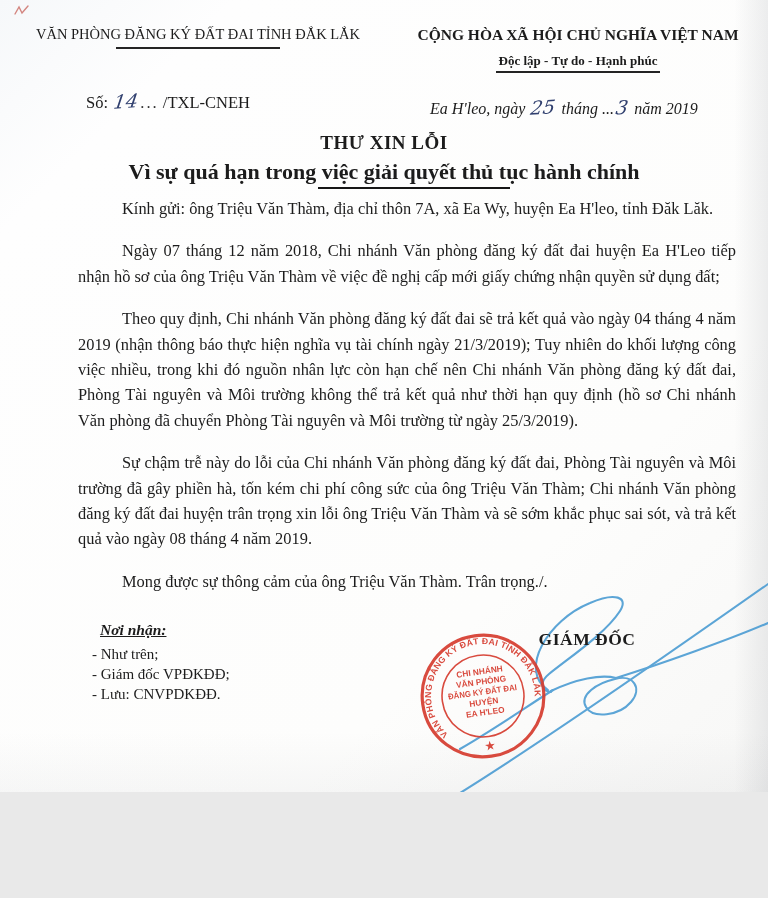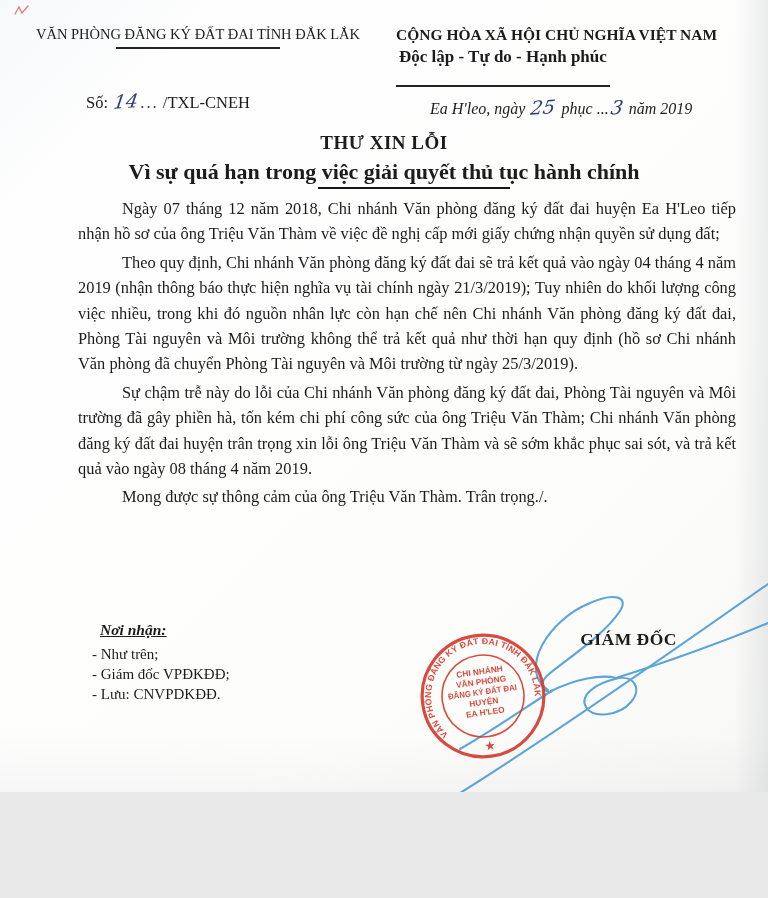--- a/index.html
+++ b/index.html
@@ -10,52 +10,52 @@
     font-family:"Liberation Serif", serif; color:#1c1c1c;
   }
   .scan-shade-right { position:absolute; right:0; top:0; width:34px; height:100%;
     background:linear-gradient(to right, rgba(110,115,125,0), rgba(110,115,125,0.12)); }
   .scan-shade-bottom { position:absolute; left:0; bottom:0; width:100%; height:60px;
     background:linear-gradient(to bottom, rgba(110,115,125,0), rgba(110,115,125,0.05)); }
 
   .red-tick { position:absolute; left:14px; top:2px; opacity:.65; }
 
   .header-left  { position:absolute; left:8px;  top:26px; width:380px; text-align:center; }
-  .header-right { position:absolute; left:396px; top:26px; width:364px; }
+  .header-right { position:absolute; left:396px; top:26px; width:364px; text-align:center; }
   .hl1 { font-size:14.5px; }
   .hl2 { font-size:15px; font-weight:bold; margin-top:3px; }
   .hl-underline { width:164px; height:2px; background:#242424; margin:4px auto 0; }
   .hr1 { font-size:15.5px; font-weight:bold; }
-  .hr2 { display:inline-block; font-size:17px; font-weight:bold; margin-top:3px;
-         padding:0 3px 18px; border-bottom:2px solid #242424; }
+  .hr2 { display:inline-block; font-size:13px; font-weight:bold; margin-top:9px;
+         padding:0 3px 2px; border-bottom:2px solid #242424; }
 
   .doc-number { position:absolute; left:86px; top:90px; font-size:16.5px; }
   .date-line  { position:absolute; left:430px; top:96px; font-size:16px; font-style:italic; }
   .hw { display:inline-block; font-style:italic; color:#31406f;
         font-size:19px; transform:skewX(-12deg) rotate(-4deg); padding:0 2px;
         font-family:"DejaVu Serif", serif; }
   .dots { letter-spacing:2px; color:#333; }
 
   .doc-title    { position:absolute; left:0; top:132px; width:100%; text-align:center;
                   font-size:19px; font-weight:bold; letter-spacing:.5px; }
   .doc-subtitle { position:absolute; left:0; top:159px; width:100%; text-align:center;
                   font-size:22px; font-weight:bold; }
   .subtitle-underline { position:absolute; left:318px; top:187px; width:192px; height:2px; background:#161616; }
 
   .doc-body { position:absolute; left:78px; top:196px; width:658px; height:420px;
               font-size:16.4px; line-height:25.4px; text-align:justify; }
   .doc-body p { text-indent:44px; margin:0; }
-  .doc-body p + p { margin-top:3px; }
+  .doc-body p + p { margin-top:17px; }
   .doc-body p.single { text-align:left; }
 
   .recipients { position:absolute; left:92px; top:620px; font-size:15px; line-height:20px; }
   .recipients-label { font-size:15.5px; font-weight:bold; font-style:italic; margin-left:8px;text-decoration:underline; }
   .recipients-list { margin-top:4px; }
 
-  .signer-title { position:absolute; left:497px; top:629px; width:180px; text-align:right;
+  .signer-title { position:absolute; left:497px; top:629px; width:180px; text-align:center;
                   font-size:17.5px; font-weight:bold; letter-spacing:.5px; }
   .signer-name  { position:absolute; left:478px; top:751px; width:216px; text-align:center;
                   font-size:17px; font-weight:bold; }
 
   .seal { position:absolute; left:419px; top:632px; width:128px; height:128px;
           transform:rotate(-8deg); opacity:.92; }
   .seal-ring-text { font-weight:bold; font-size:13.6px; letter-spacing:.4px;
                     font-family:"Liberation Sans", sans-serif; }
   .seal-center { font-weight:bold; font-family:"Liberation Sans", sans-serif;
                  font-size:13px; }
@@ -90,29 +90,30 @@
   </div>
 
   <div class="header-right">
     <div class="hr1">CỘNG HÒA XÃ HỘI CHỦ NGHĨA VIỆT NAM</div>
     <div class="hr2">Độc lập - Tự do - Hạnh phúc</div>
   </div>
 
   <div class="date-line">
     <span>Ea H'leo, ngày</span>
     <span class="hw">25</span>
-    <span>phục ...</span><span class="hw">3</span>
+    <span>tháng ...</span><span class="hw">3</span>
     <span>năm 2019</span>
   </div>
 
   <div class="doc-title">THƯ XIN LỖI</div>
   <div class="doc-subtitle">Vì sự quá hạn trong việc giải quyết thủ tục hành chính</div>
   <div class="subtitle-underline"></div>
 
   <div class="doc-body">
+    <p>Kính gửi: ông Triệu Văn Thàm, địa chỉ thôn 7A, xã Ea Wy, huyện Ea H'leo, tỉnh Đăk Lăk.</p>
     <p>Ngày 07 tháng 12 năm 2018, Chi nhánh Văn phòng đăng ký đất đai huyện Ea H'Leo tiếp nhận hồ sơ của ông Triệu Văn Thàm về việc đề nghị cấp mới giấy chứng nhận quyền sử dụng đất;</p>
     <p>Theo quy định, Chi nhánh Văn phòng đăng ký đất đai sẽ trả kết quả vào ngày 04 tháng 4 năm 2019 (nhận thông báo thực hiện nghĩa vụ tài chính ngày 21/3/2019); Tuy nhiên do khối lượng công việc nhiều, trong khi đó nguồn nhân lực còn hạn chế nên Chi nhánh Văn phòng đăng ký đất đai, Phòng Tài nguyên và Môi trường không thể trả kết quả như thời hạn quy định (hồ sơ Chi nhánh Văn phòng đã chuyển Phòng Tài nguyên và Môi trường từ ngày 25/3/2019).</p>
     <p>Sự chậm trễ này do lỗi của Chi nhánh Văn phòng đăng ký đất đai, Phòng Tài nguyên và Môi trường đã gây phiền hà, tốn kém chi phí công sức của ông Triệu Văn Thàm; Chi nhánh Văn phòng đăng ký đất đai huyện trân trọng xin lỗi ông Triệu Văn Thàm và sẽ sớm khắc phục sai sót, và trả kết quả vào ngày 08 tháng 4 năm 2019.</p>
     <p class="single">Mong được sự thông cảm của ông Triệu Văn Thàm. Trân trọng./.</p>
   </div>
 
   <div class="recipients">
     <div class="recipients-label">Nơi nhận:</div>
     <div class="recipients-list">
       <div>- Như trên;</div>

